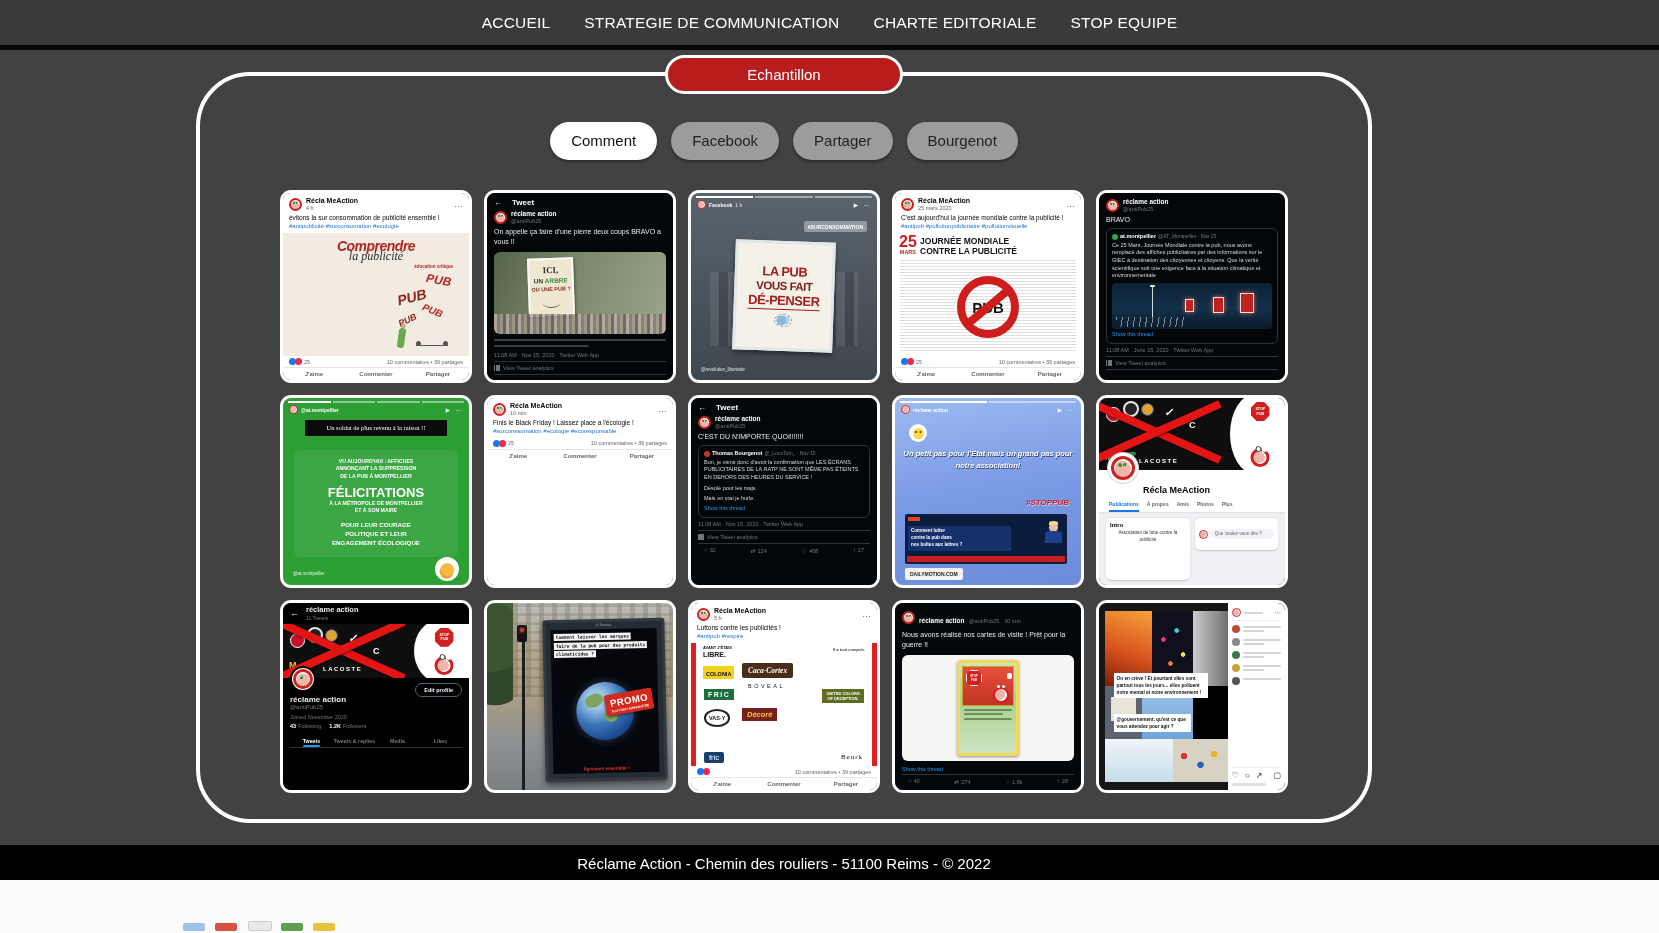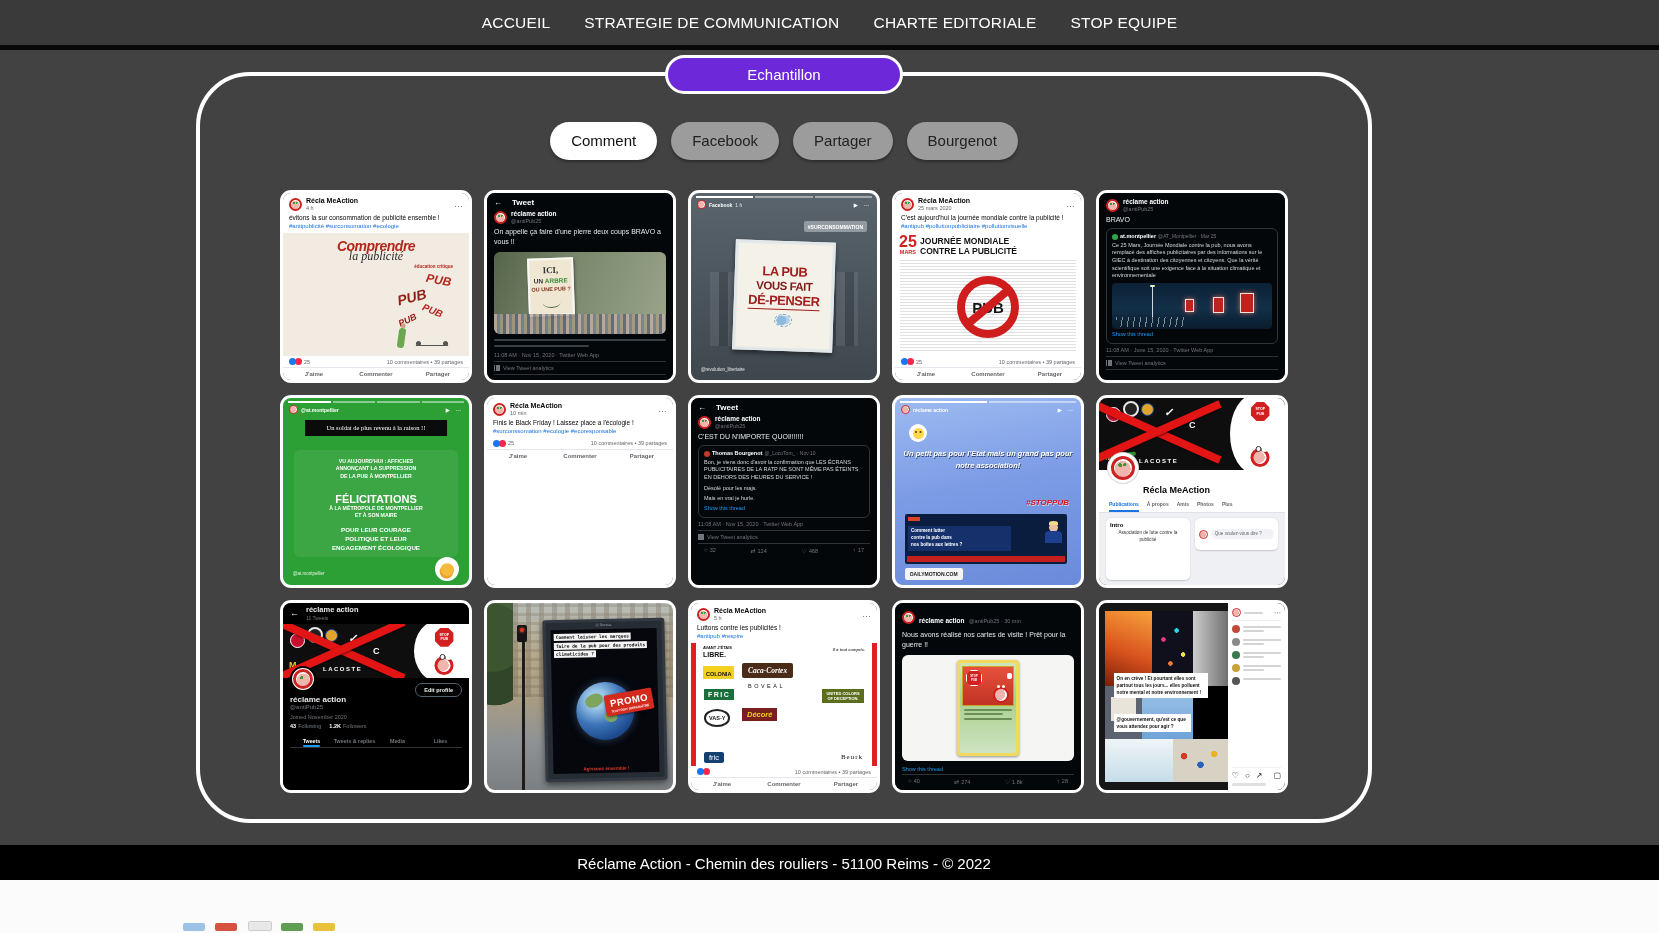--- a/index.html
+++ b/index.html
@@ -21,21 +21,21 @@
   .nav a{color:#fff;font-size:15.5px;text-decoration:none;letter-spacing:.2px;white-space:nowrap;}
   .nav a.active{background:#fff;color:#101010;padding:7px 13px;border-radius:7px;}
 
   
   .frame{
     width:1168px;margin:22px auto 0;border:4px solid #fff;border-radius:54px;
     position:relative;padding:46px 0 26px;
   }
   .sample-pill{
     position:absolute;top:-21px;left:50%;transform:translateX(-50%);
-    background:#6d28d9;border:3px solid #fff;border-radius:24px;
+    background:#b91c1c;border:3px solid #fff;border-radius:24px;
     width:232px;text-align:center;padding:8px 0;color:#fff;font-size:15px;
   }
   .filters{display:flex;justify-content:center;gap:14px;margin:0 0 30px;}
   .chip{
     background:#9c9c9c;color:#222;font-size:15px;border:none;cursor:pointer;
     height:38px;line-height:38px;padding:0 21px;border-radius:20px;
     box-shadow:0 2px 3px rgba(0,0,0,.35);font-family:"Liberation Sans",sans-serif;
   }
   .chip.active{background:#fff;color:#111;}
 
@@ -227,21 +227,21 @@
   .st2-brain{width:16px;height:11px;margin-top:4px;border:1px dashed #6fa5cf;border-radius:50%;
     background:radial-gradient(circle at 40% 50%,#8db9dd 0 45%,transparent 46%),radial-gradient(circle at 65% 45%,#b3d2ea 0 35%,transparent 36%);}
   .st2-credit{position:absolute;bottom:8px;left:10px;font-size:4.5px;color:#e8e8e8;z-index:3;}
 
   .st5{background:#2da035;}
   .st5-banner{position:absolute;top:22px;left:50%;transform:translateX(-50%);width:72%;background:#0b0b0b;color:#fff;
     font-family:"Liberation Serif",serif;font-size:6.5px;text-align:center;padding:4px 4px;z-index:3;line-height:1.3;}
   .st5-panel{position:absolute;top:52px;left:11px;right:11px;bottom:28px;background:rgba(255,255,255,.07);border-radius:6px;
     text-align:center;padding:8px 3px;box-sizing:border-box;z-index:2;}
   .st5-a{font-size:5.2px;font-weight:900;line-height:1.4;}
-  .st5-b{font-size:11px;font-weight:900;margin-top:13px;}
+  .st5-b{font-size:13px;font-weight:900;margin-top:5px;}
   .st5-c{font-size:5.2px;font-weight:900;line-height:1.4;}
   .st5-d{font-size:6.2px;font-weight:900;line-height:1.4;margin-top:7px;}
   .st5-credit{position:absolute;bottom:9px;left:10px;font-size:4.5px;color:#dff5dc;z-index:3;}
   .st5-clap{position:absolute;bottom:4px;right:10px;width:24px;height:24px;border-radius:50%;background:#fff;z-index:3;
     display:flex;align-items:center;justify-content:center;}
   .clap{width:13px;height:13px;background:#f6b93d;border-radius:45% 60% 50% 55%;transform:rotate(-22deg);box-shadow:-2px 2px 0 #e8a42a;}
 
   .st8{background:linear-gradient(170deg,#9dbbf0 0%,#7d9ce6 45%,#6b8ad9 100%);}
   .st8-smile{position:absolute;top:26px;left:14px;width:18px;height:18px;border-radius:50%;background:#fff;z-index:3;
     display:flex;align-items:center;justify-content:center;}

